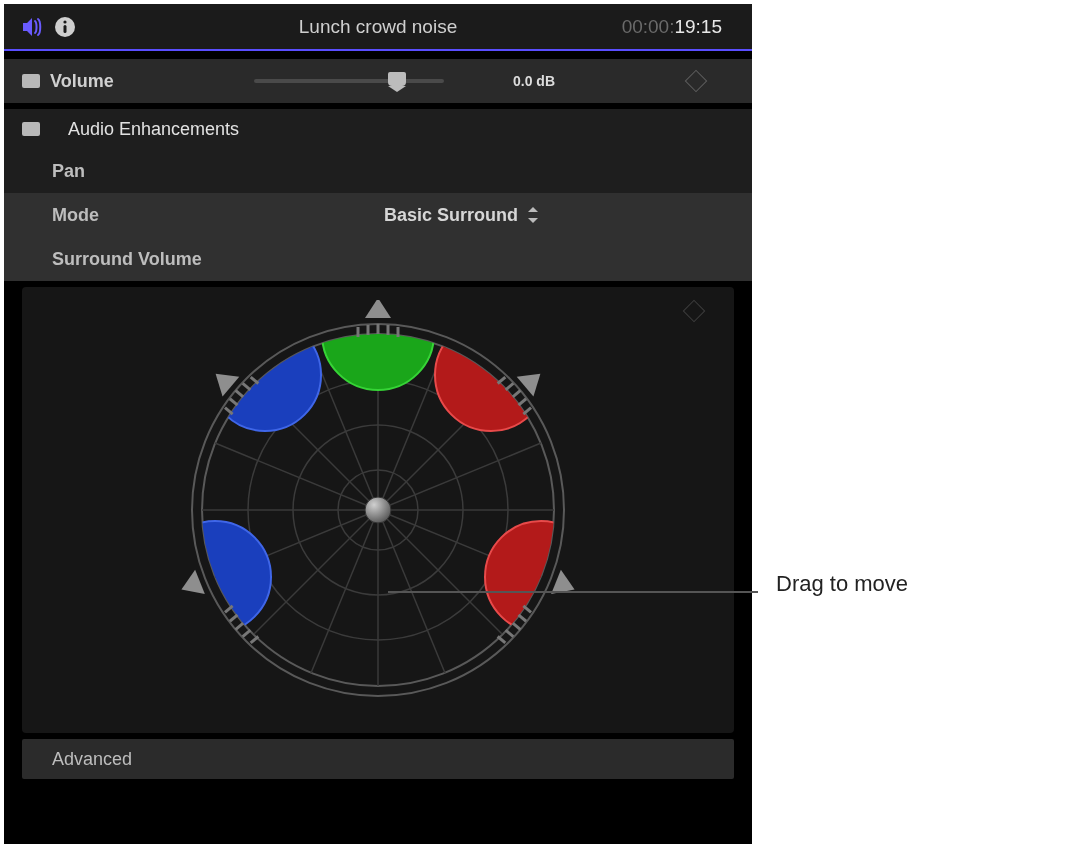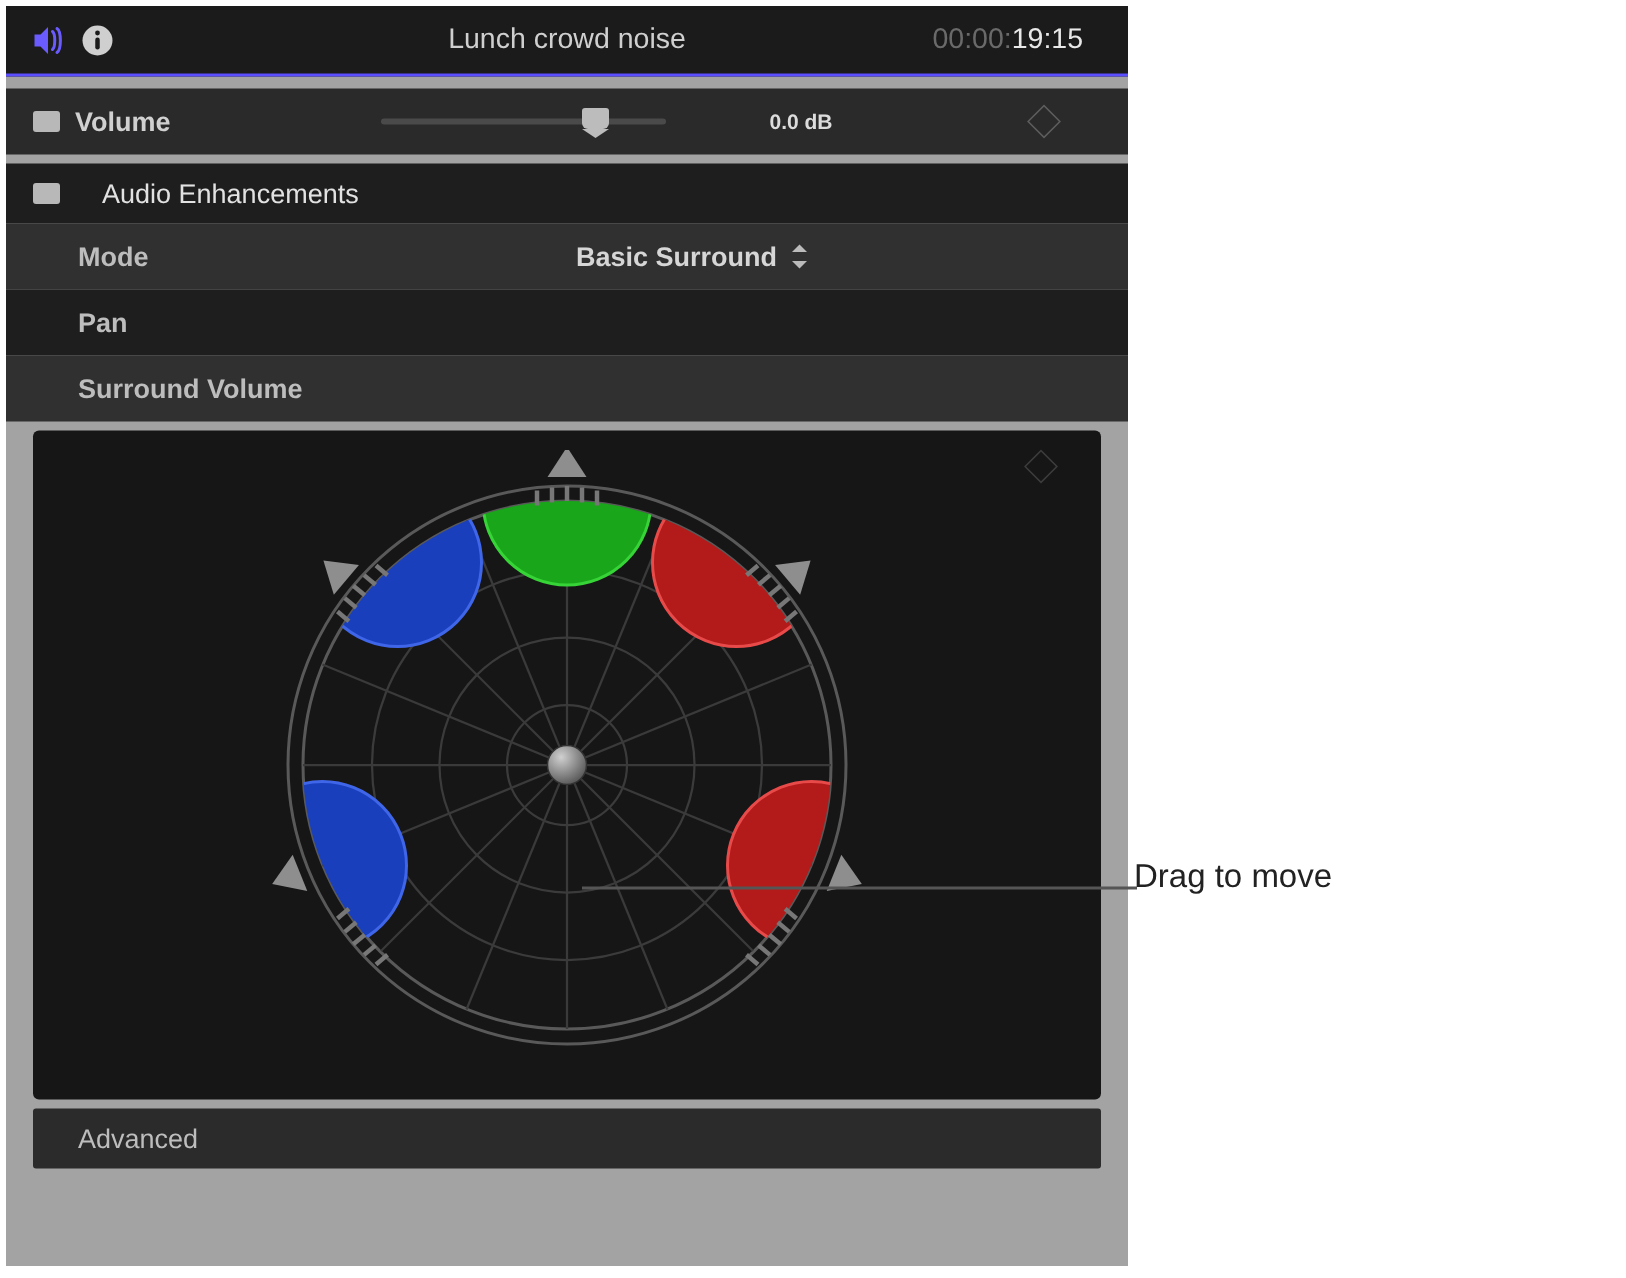--- a/index.html
+++ b/index.html
@@ -18,21 +18,21 @@
     width: 1084px;
     height: 852px;
     background: #fff;
   }
   .panel {
     position: absolute;
     left: 4px;
     top: 4px;
     width: 748px;
     height: 840px;
-    background: #a3a3a3;
+    background: #000000;
     box-sizing: border-box;
   }
   
   .hdr {
     position: relative;
     height: 45px;
     background: #1b1b1b;
     display: flex;
     align-items: center;
     border-bottom: 2px solid #5a4eff;
@@ -206,21 +206,21 @@
   .callout-line {
     position: absolute;
     left: 388px;
     top: 591px;
     width: 370px;
     height: 2px;
     background: #555;
   }
   .callout-text {
     position: absolute;
-    left: 756px;
+    left: 776px;
     top: 570px;
     width: 290px;
     color: #222;
     font-size: 22px;
     line-height: 28px;
   }
 </style>
 </head>
 <body>
 
@@ -259,30 +259,30 @@
       </div>
       <div class="value">0.0  dB</div>
       <div class="keyframe-diamond"></div>
     </div>
 
     <div class="section-head">
       <span class="disclosure-rect"></span>
       <span class="label">Audio Enhancements</span>
     </div>
 
+    <div class="row dark">
+      <span class="row-label indent2">Pan</span>
+    </div>
+
     <div class="row light">
       <span class="row-label indent2">Mode</span>
       <div class="select-wrap">
         <span>Basic Surround</span>
         <span class="select-arrows"></span>
       </div>
-    </div>
-
-    <div class="row dark">
-      <span class="row-label indent2">Pan</span>
     </div>
 
 
     <div class="row light">
       <span class="row-label indent2">Surround Volume</span>
     </div>
 
     <div class="panner-area">
       <div class="keyframe-diamond dim" style="right:32px; top:16px;"></div>
       <svg class="panner-svg" width="420" height="420" viewBox="-210 -210 420 420">

